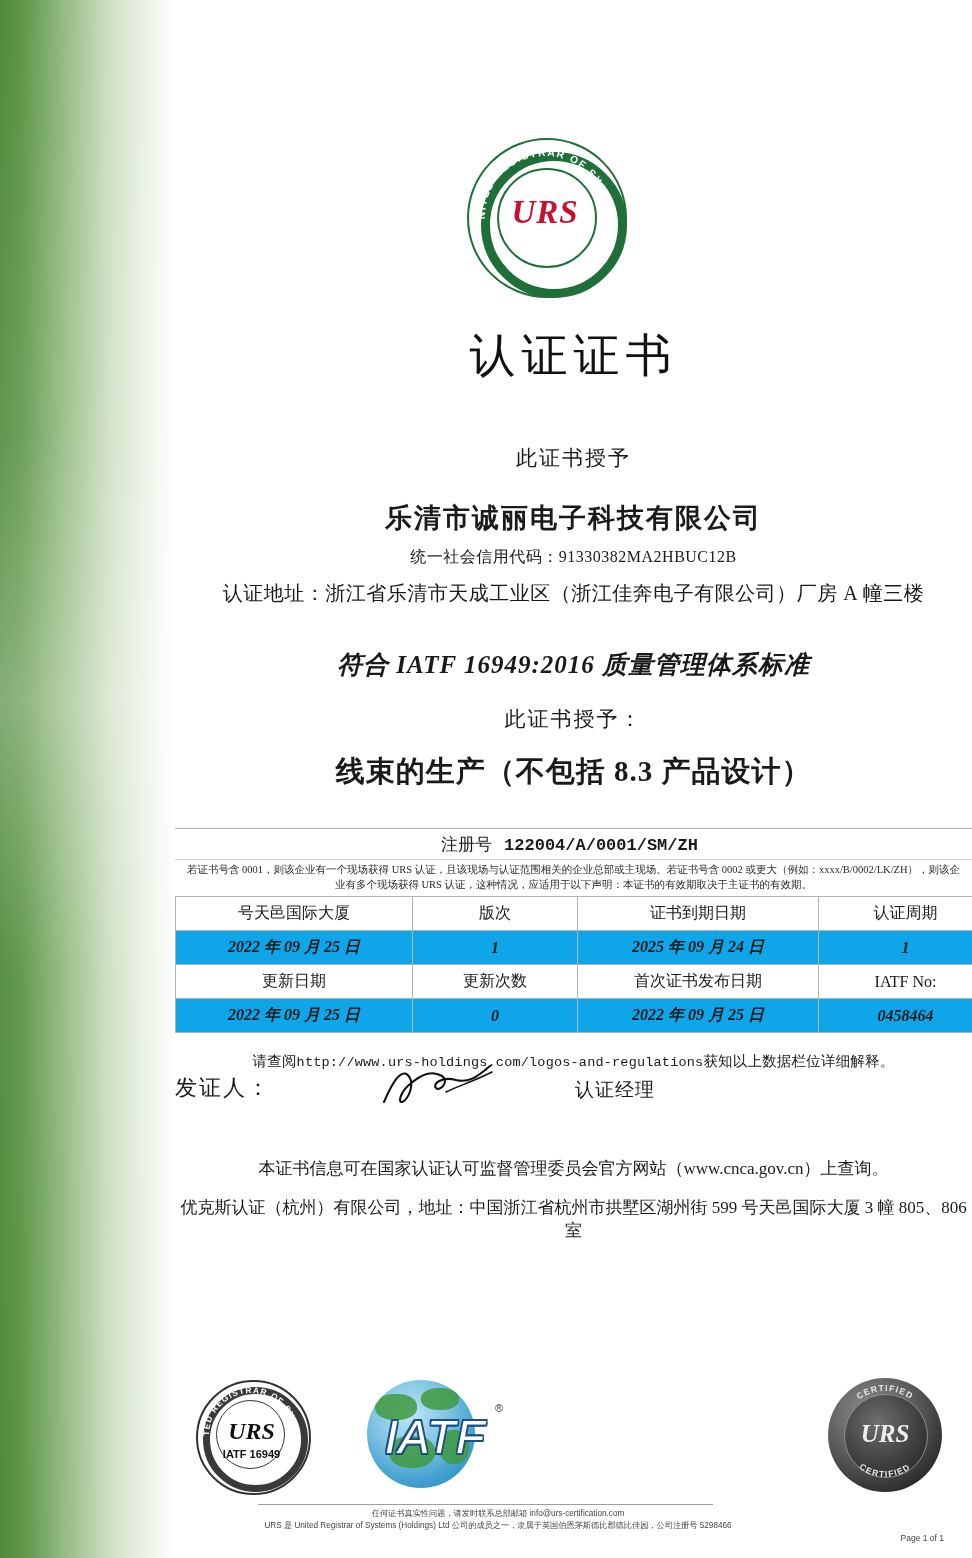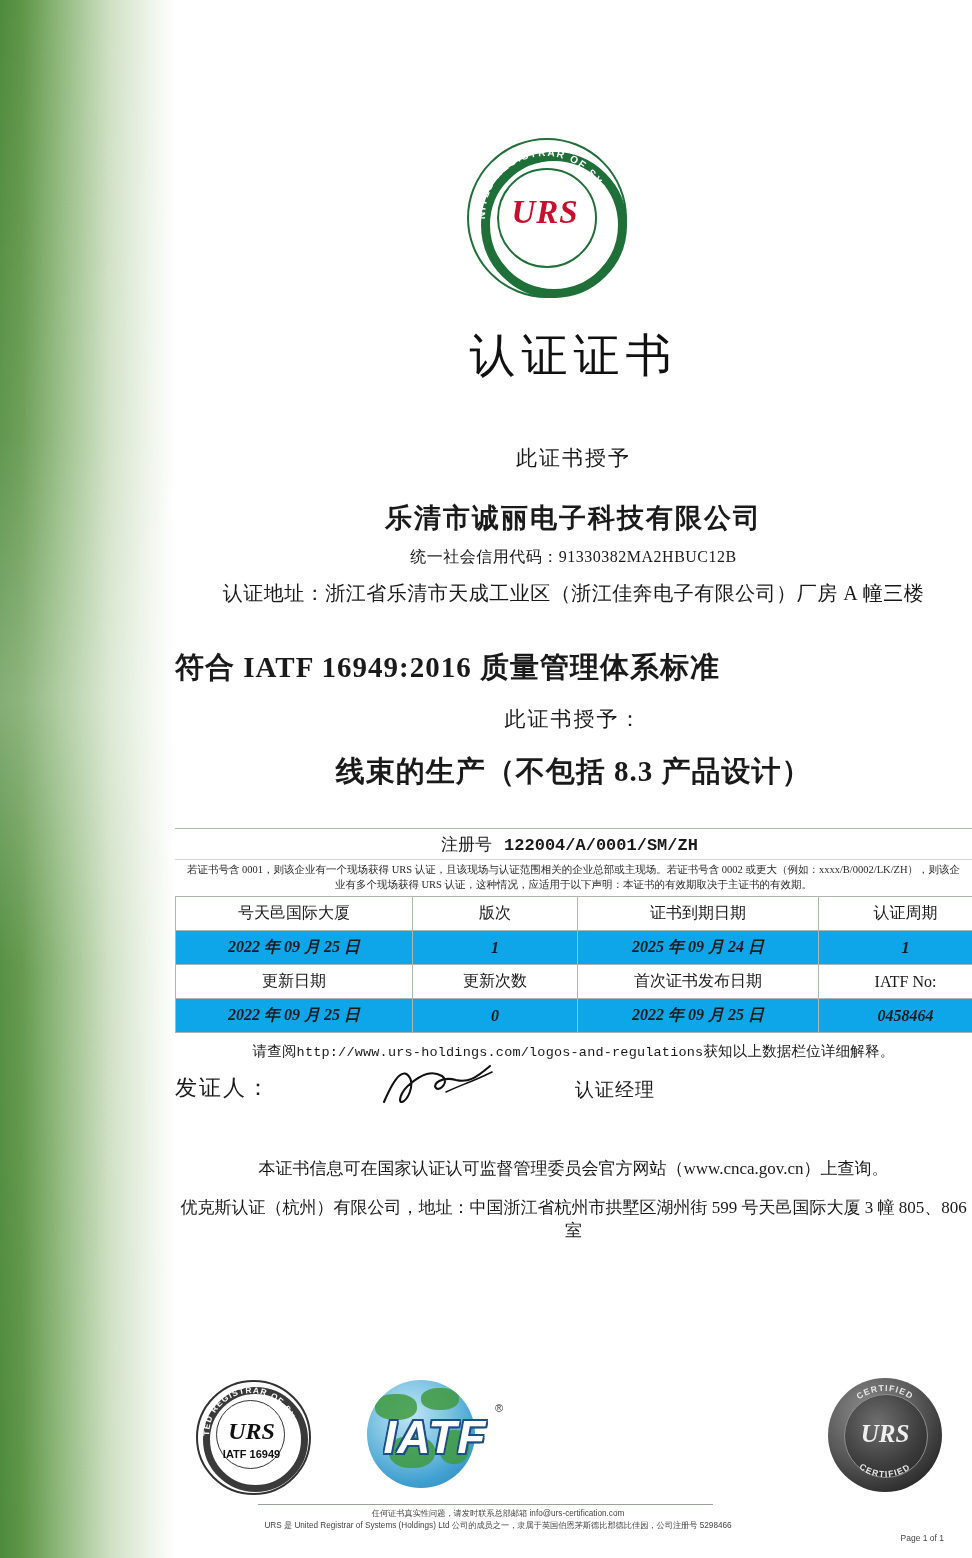--- a/index.html
+++ b/index.html
@@ -157,23 +157,25 @@
     width: 797px;
     text-align: center;
     font-size: 20px;
     letter-spacing: 0.5px;
   }
   .standard {
     position: absolute;
     left: 0;
     top: 648px;
     width: 797px;
-    font-size: 29px;
+    text-align: center;
+    font-size: 25px;
     font-weight: bold;
     letter-spacing: 1px;
+    font-style: italic;
   }
   .scope-label {
     position: absolute;
     left: 0;
     top: 705px;
     width: 797px;
     text-align: center;
     font-size: 21px;
     letter-spacing: 2px;
   }
@@ -237,21 +239,21 @@
     font-weight: bold;
     font-style: italic;
   }
   .col1 { width: 232px; }
   .col2 { width: 160px; }
   .col3 { width: 236px; }
   .col4 { width: 169px; }
   .refer {
     text-align: center;
     font-size: 14.5px;
-    padding-top: 9px;
+    padding-top: 19px;
     letter-spacing: 0.2px;
   }
   .refer .url {
     font-family: "Liberation Mono", "DejaVu Sans Mono", monospace;
     font-size: 13.5px;
   }
 
   
   .issuer-label {
     position: absolute;
@@ -371,21 +373,21 @@
     opacity: 0.85;
   }
   .iatf-word {
     position: absolute;
     left: 14px;
     top: 32px;
     width: 132px;
     text-align: center;
     font-family: "Liberation Sans", sans-serif;
     font-size: 46px;
-    font-weight: bold;
+    font-weight: normal;
     font-style: italic;
     color: #ffffff;
     letter-spacing: 1px;
     text-shadow:
       -1.6px 0 #1c4f86, 1.6px 0 #1c4f86, 0 -1.6px #1c4f86, 0 1.6px #1c4f86,
       -1.6px -1.6px #1c4f86, 1.6px -1.6px #1c4f86, -1.6px 1.6px #1c4f86, 1.6px 1.6px #1c4f86;
   }
   .iatf-reg {
     position: absolute;
     left: 140px;

